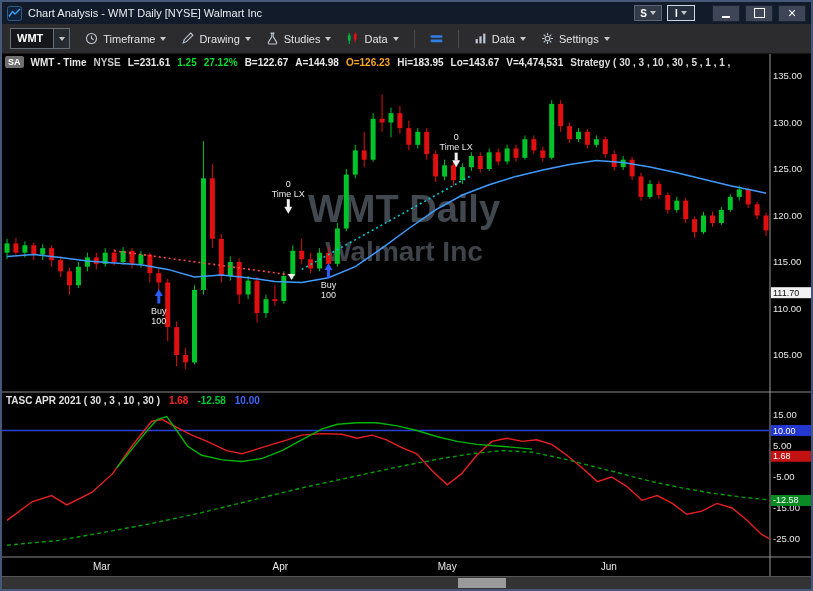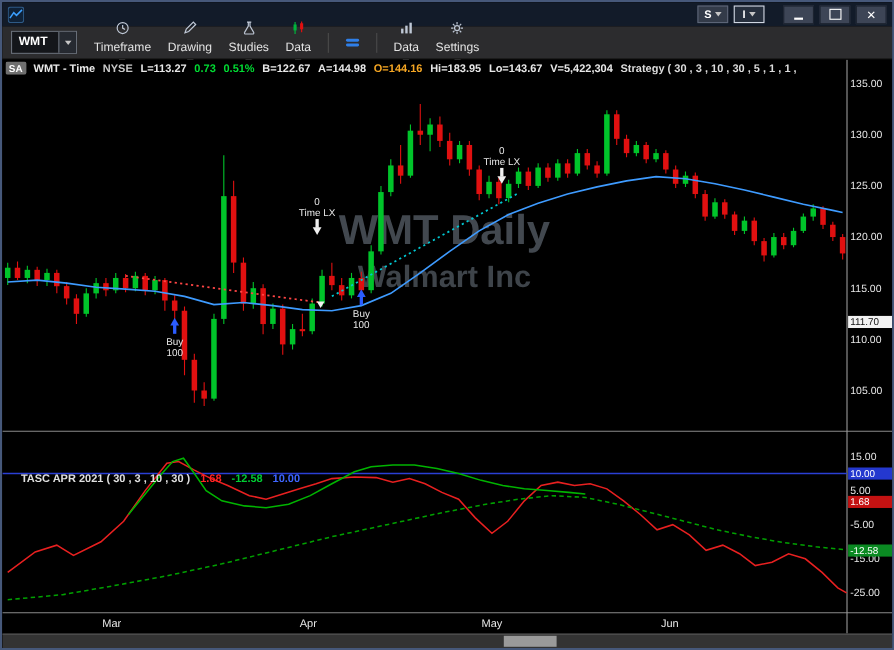--- a/index.html
+++ b/index.html
@@ -20,53 +20,54 @@
   .max-glyph{width:9px;height:8px;border:1px solid #fff;display:block;}
   .close-glyph{font-size:14px;line-height:1;color:#fff;}
   .caret{width:0;height:0;border-left:3px solid transparent;border-right:3px solid transparent;
          border-top:4px solid #c6c6c6;display:inline-block;}
   
   .toolbar{height:29px;background:#2c2c2e;border-bottom:1px solid #161616;display:flex;align-items:center;
            gap:15px;padding:0 8px;}
   .symbol-combo{display:flex;height:19px;border:1px solid #686e78;background:#14161a;align-items:stretch;}
   .symval{color:#fff;font-size:11px;font-weight:bold;padding:3px 10px 0 6px;}
   .combo-arrow{width:15px;border-left:1px solid #686e78;background:#262a31;display:flex;align-items:center;justify-content:center;}
-  .tool-item{display:flex;align-items:center;gap:5px;color:#e2e2e2;font-size:11px;cursor:default;flex-direction:column;}
+  .tool-item{display:flex;align-items:center;gap:5px;color:#e2e2e2;font-size:11px;cursor:default;}
   .ticon{display:inline-flex;width:13px;height:13px;}
   .vsep{width:1px;height:18px;background:#4b4b4b;}
   
   .chart-area{position:relative;height:536px;background:#000;overflow:hidden;}
   #chart-svg{position:absolute;top:0;left:0;z-index:1;}
   .quote-bar{position:absolute;top:2px;left:3px;width:763px;display:flex;align-items:center;gap:7px;
              font-size:10px;font-weight:bold;color:#e8e8e8;white-space:nowrap;overflow:hidden;z-index:3;}
   .sa-badge{background:#6f6f6f;color:#fff;font-size:9px;padding:1px 3px;border-radius:2px;}
   .q.up{color:#00dd33;}
   .q.open{color:#f5a623;}
   .q.exch{color:#c9c9c9;font-weight:bold;}
   .q.strat{color:#dcdcdc;}
-  .tasc-header{position:absolute;top:341px;left:17px;display:flex;gap:9px;font-size:10px;font-weight:bold;z-index:3;margin-top:35px;}
+  .tasc-header{position:absolute;top:341px;left:4px;display:flex;gap:9px;font-size:10px;font-weight:bold;z-index:3;}
   .iname{color:#e0e0e0;}
   .v-red{color:#ff2222;}
   .v-green{color:#00cc33;}
   .v-blue{color:#3e66ff;}
   .hscroll{position:absolute;left:0;bottom:0;width:100%;height:13px;background:#333;border-top:1px solid #565656;z-index:3;}
   .hscroll-handle{position:absolute;top:1px;left:456px;width:48px;height:10px;background:#9a9a9a;}
 </style>
 </head>
 <body>
 
 <div class="window">
 
   <div class="titlebar">
     <span class="app-icon">
       <svg width="15" height="15" viewBox="0 0 15 15">
         <rect x="0.5" y="0.5" width="14" height="14" rx="2" fill="#0f2238" stroke="#2e5a86"></rect>
         <polyline points="2,10.5 5.5,5.5 8,8 13,3" fill="none" stroke="#3ba0ff" stroke-width="1.4"></polyline>
       </svg>
     </span>
+    <span class="title">Chart Analysis - WMT Daily [NYSE] Walmart Inc</span>
     <div class="tb-buttons">
       <button class="sbtn">
         <span>S</span>
         <i class="caret"></i>
       </button>
       <button class="sbtn ibtn">
         <span>I</span>
         <i class="caret"></i>
       </button>
       <button class="winbtn">
@@ -160,29 +161,29 @@
       <i class="caret"></i>
     </div>
   </div>
 
   <div class="chart-area">
 
     <div class="quote-bar">
       <span class="sa-badge">SA</span>
       <span class="q">WMT - Time</span>
       <span class="q exch">NYSE</span>
-      <span class="q">L=113.27</span>
-      <span class="q up">0.73</span>
-      <span class="q up">0.51%</span>
+      <span class="q">L=231.61</span>
+      <span class="q up">1.25</span>
+      <span class="q up">27.12%</span>
       <span class="q">B=122.67</span>
       <span class="q">A=144.98</span>
-      <span class="q open">O=144.16</span>
+      <span class="q open">O=126.23</span>
       <span class="q">Hi=183.95</span>
       <span class="q">Lo=143.67</span>
-      <span class="q">V=5,422,304</span>
+      <span class="q">V=4,474,531</span>
       <span class="q strat">Strategy ( 30 , 3 , 10 , 30 , 5 , 1 , 1 ,</span>
     </div>
 
     <svg id="chart-svg" width="813" height="536">
         <g>
           <text x="402" y="168" fill="#4e555d" font-size="38" font-family="&quot;Liberation Sans&quot;,sans-serif" font-weight="bold" text-anchor="middle" opacity="0.85">WMT Daily</text>
           <text x="402" y="207" fill="#4e555d" font-size="28" font-family="&quot;Liberation Sans&quot;,sans-serif" font-weight="bold" text-anchor="middle" opacity="0.8">Walmart Inc</text>
         </g>
         <g>
           <line x1="0" y1="338" x2="813" y2="338" stroke="#8a8a8a" stroke-width="1"></line>

